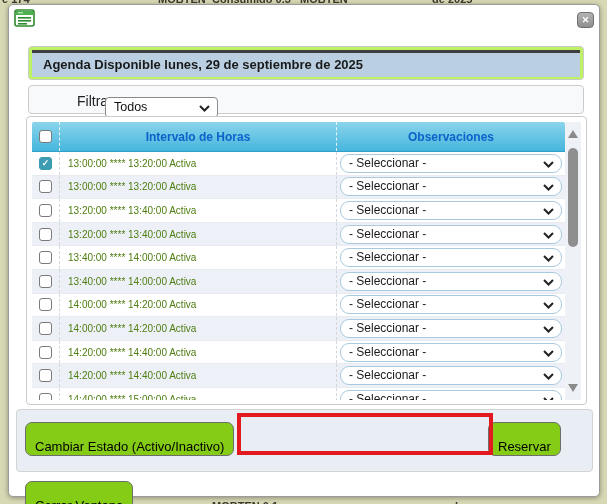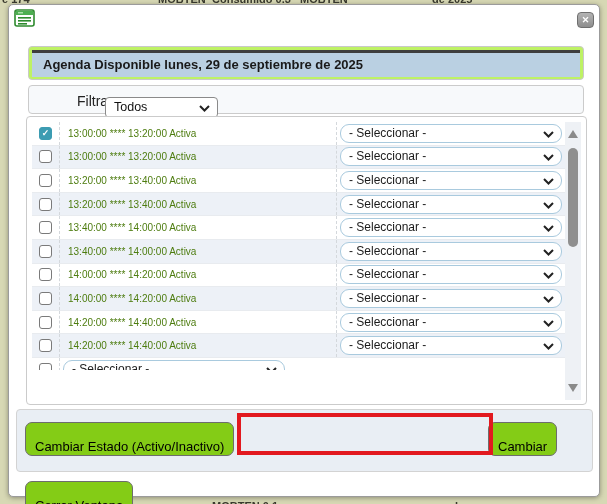--- a/index.html
+++ b/index.html
@@ -127,20 +127,31 @@
       <span class="filter-label">Filtrar por:</span>
       <div class="filter-select">
         <span>Todos</span>
         <svg width="11" height="7" viewBox="0 0 11 7">
           <path d="M1 1 L5.5 5.5 L10 1" stroke="#222" stroke-width="2" fill="none"></path>
         </svg>
       </div>
     </div>
 
     <div class="table-panel">
+      <div class="thead">
+        <div class="hc c1">
+          <span class="cb"></span>
+        </div>
+        <div class="hc c2">
+          <span class="hlabel">Intervalo de Horas</span>
+        </div>
+        <div class="hc c3">
+          <span class="hlabel">Observaciones</span>
+        </div>
+      </div>
       <div class="tbody" id="tbody">
           <div class="trow">
             <div class="cell c1">
               <span class="cb checked">✓</span>
             </div>
             <div class="cell c2">13:00:00 **** 13:20:00 Activa</div>
             <div class="cell c3">
               <div class="sel"><span>- Seleccionar -</span><svg width="11" height="7" viewBox="0 0 11 7">
                   <path d="M1 1 L5.5 5.5 L10 1" stroke="#222" stroke-width="2" fill="none"></path>
                 </svg></div>
@@ -242,36 +253,37 @@
             <div class="cell c3">
               <div class="sel"><span>- Seleccionar -</span><svg width="11" height="7" viewBox="0 0 11 7">
                   <path d="M1 1 L5.5 5.5 L10 1" stroke="#222" stroke-width="2" fill="none"></path>
                 </svg></div>
             </div>
           </div>
           <div class="trow">
             <div class="cell c1">
               <span class="cb"></span>
             </div>
+            <div class="cell c2">14:40:00 **** 15:00:00 Activa</div>
             <div class="cell c3">
               <div class="sel"><span>- Seleccionar -</span><svg width="11" height="7" viewBox="0 0 11 7">
                   <path d="M1 1 L5.5 5.5 L10 1" stroke="#222" stroke-width="2" fill="none"></path>
                 </svg></div>
             </div>
           </div>
         </div>
 
       <div class="sbar">
         <div class="sarrow up"></div>
         <div class="sthumb"></div>
         <div class="sarrow down"></div>
       </div>
     </div>
 
     <div class="footer-panel">
       <button class="btn b-cambiar">Cambiar Estado (Activo/Inactivo)</button>
-      <button class="btn b-eliminar">Cambiar</button>
+      <button class="btn b-eliminar">Reservar</button>
       <button class="btn b-cerrar">Cerrar Ventana</button>
     </div>
 
     <div class="red-box"></div>
   </div>
 </div>
 
 </body></html>

